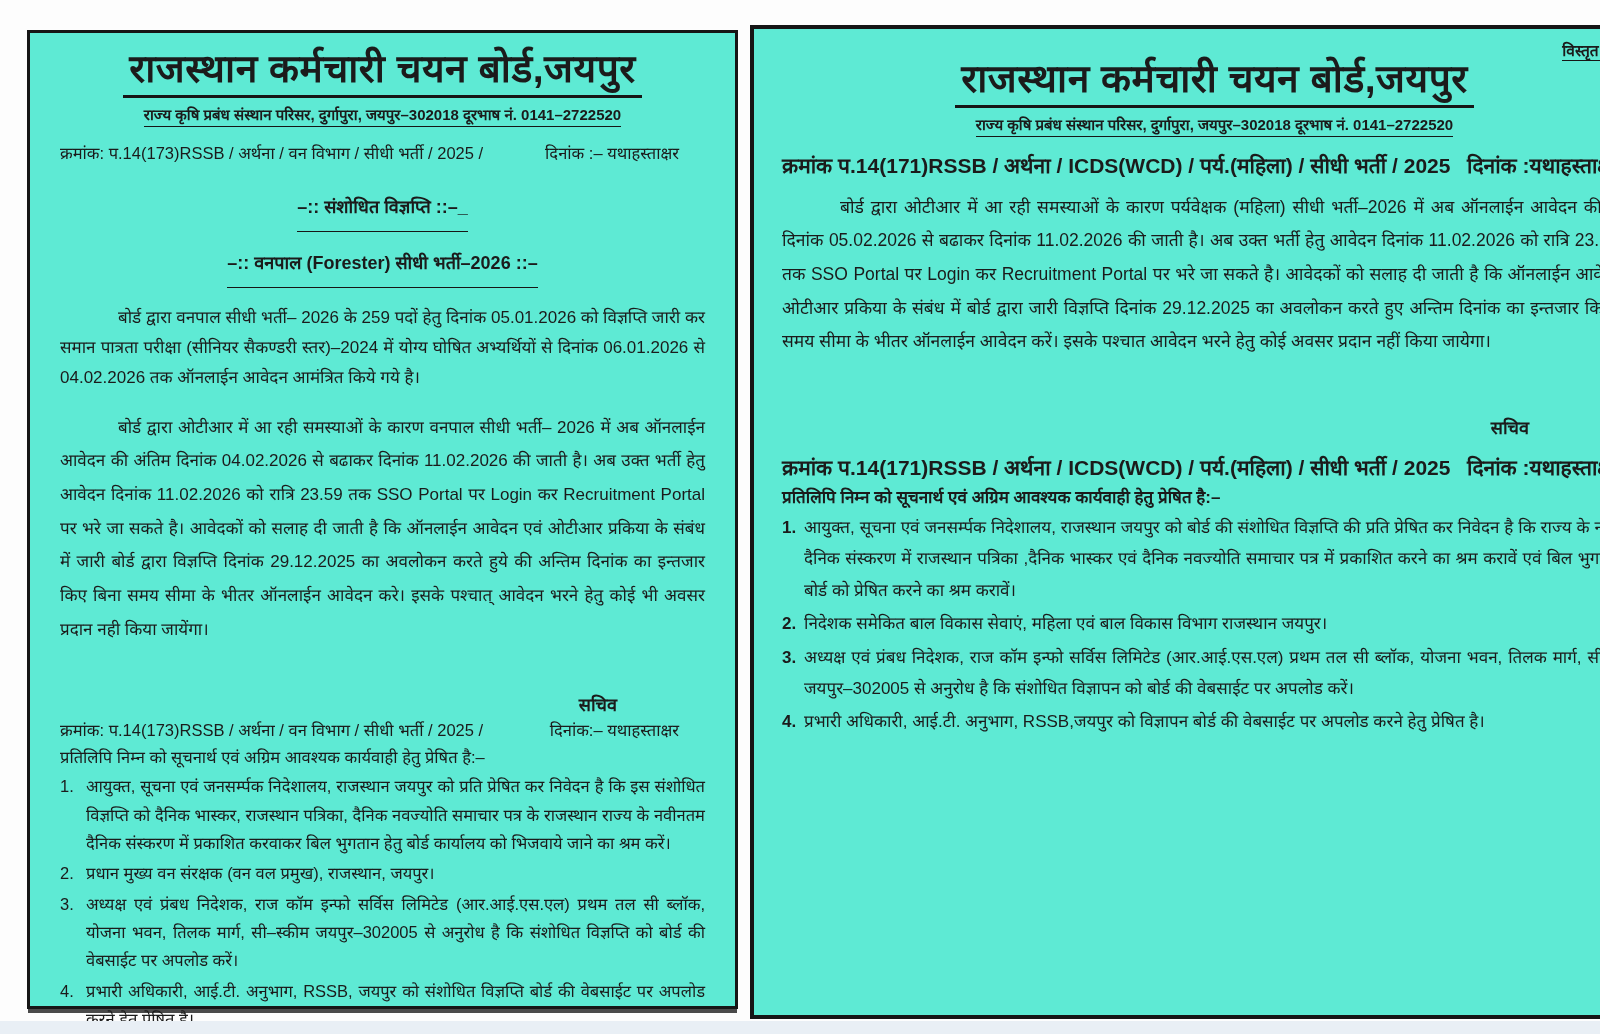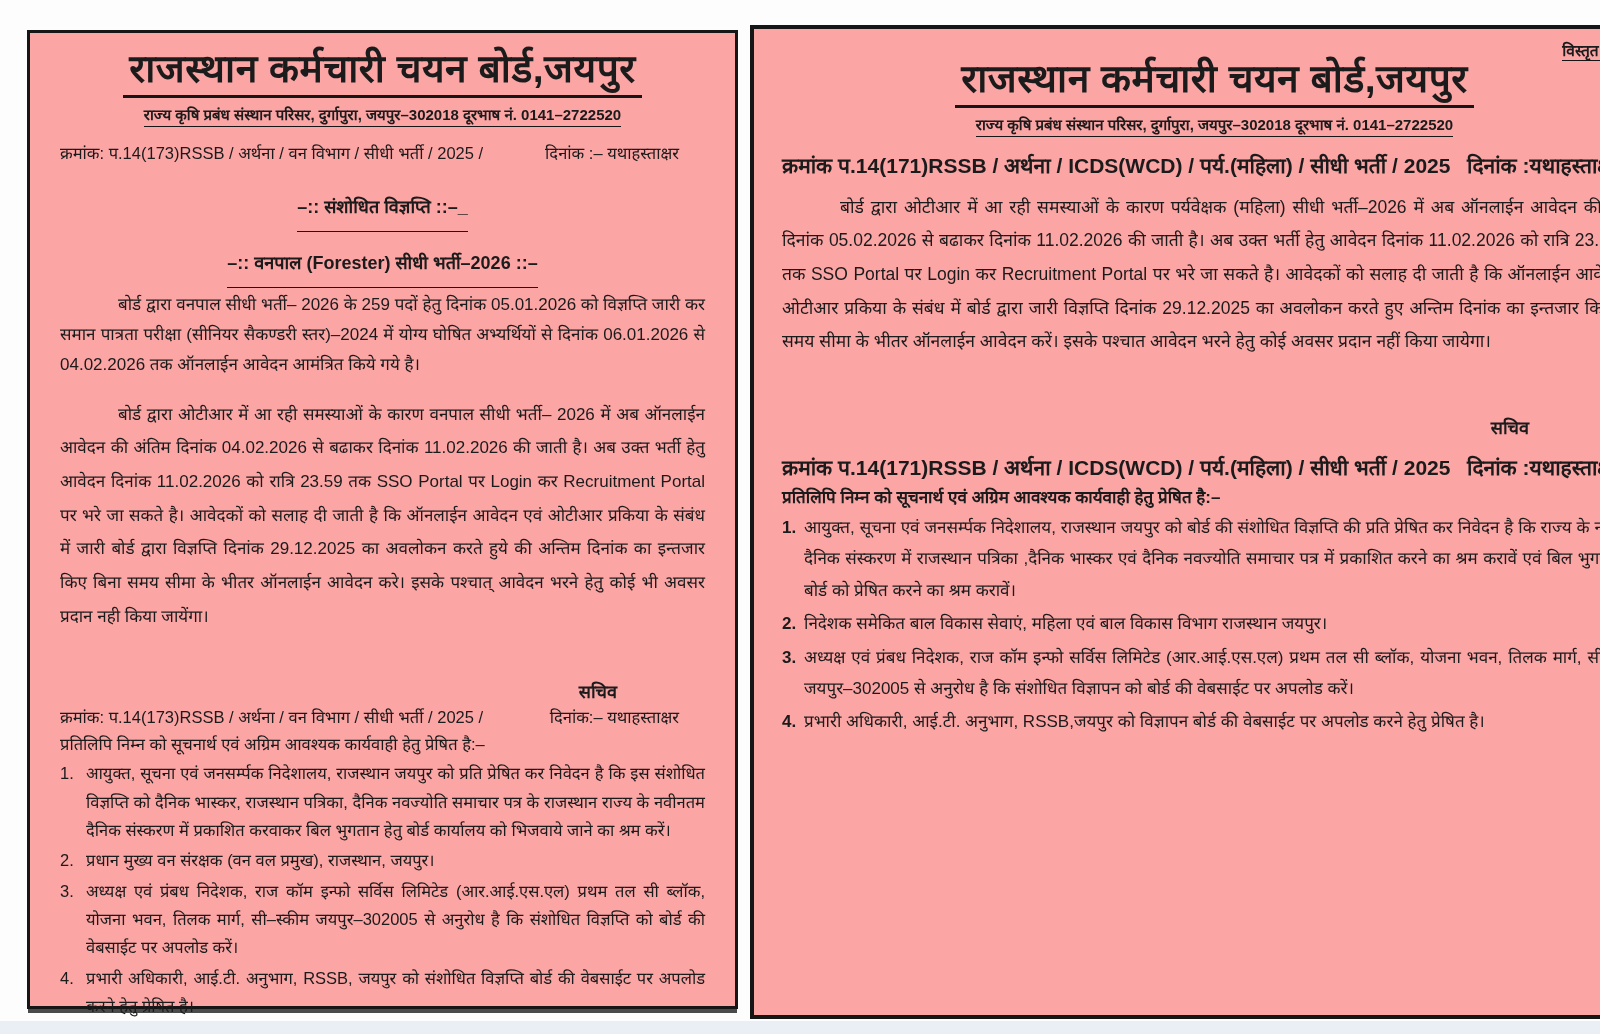--- a/index.html
+++ b/index.html
@@ -10,21 +10,21 @@
     color: #1b1b1b;
     position: relative;
     overflow: hidden;
   }
   .bottom-strip {
     position: absolute; left: 0; bottom: 0; width: 1600px; height: 13px;
     background: #e9eff5;
   }
   .doc {
     position: absolute;
-    background: #fca5a5;
+    background: #5eead4;
     box-sizing: border-box;
     border: 3px solid #161616;
   }
   #left-doc {
     left: 27px; top: 30px; width: 711px; height: 979px;
     padding: 14px 30px 10px 30px;
     box-shadow: 0 5px 0 -1px #4a4a4a;
   }
   #right-doc {
     left: 750px; top: 25px; width: 929px; height: 994px;
@@ -67,21 +67,21 @@
   .heading span { border-bottom: 1.8px solid #161616; padding-bottom: 14px; }
   .h-revised-l { margin-top: 30px; }
   .h-post-l   { margin-top: 32px; }
   .h-revised-r { margin-top: 56px; }
   .h-post-r   { margin-top: 24px; }
   .para {
     font-size: 17px;
     text-align: justify;
     text-indent: 58px;
     line-height: 1.78;
-    margin-top: 16px;
+    margin-top: 29px;
   }
   #left-doc .para2 { line-height: 1.98; margin-top: 16px; }
   #right-doc .para { font-size: 17.5px; line-height: 1.92; margin-top: 12px; }
   .secretary {
     font-size: 18px; font-weight: bold;
     text-align: right;
   }
   #left-doc .sec-mid { margin: 46px 88px 0 0; }
   #right-doc .sec-mid { margin: 56px 118px 0 0; }
   .copy-intro { font-size: 16.5px; margin-top: 4px; }

